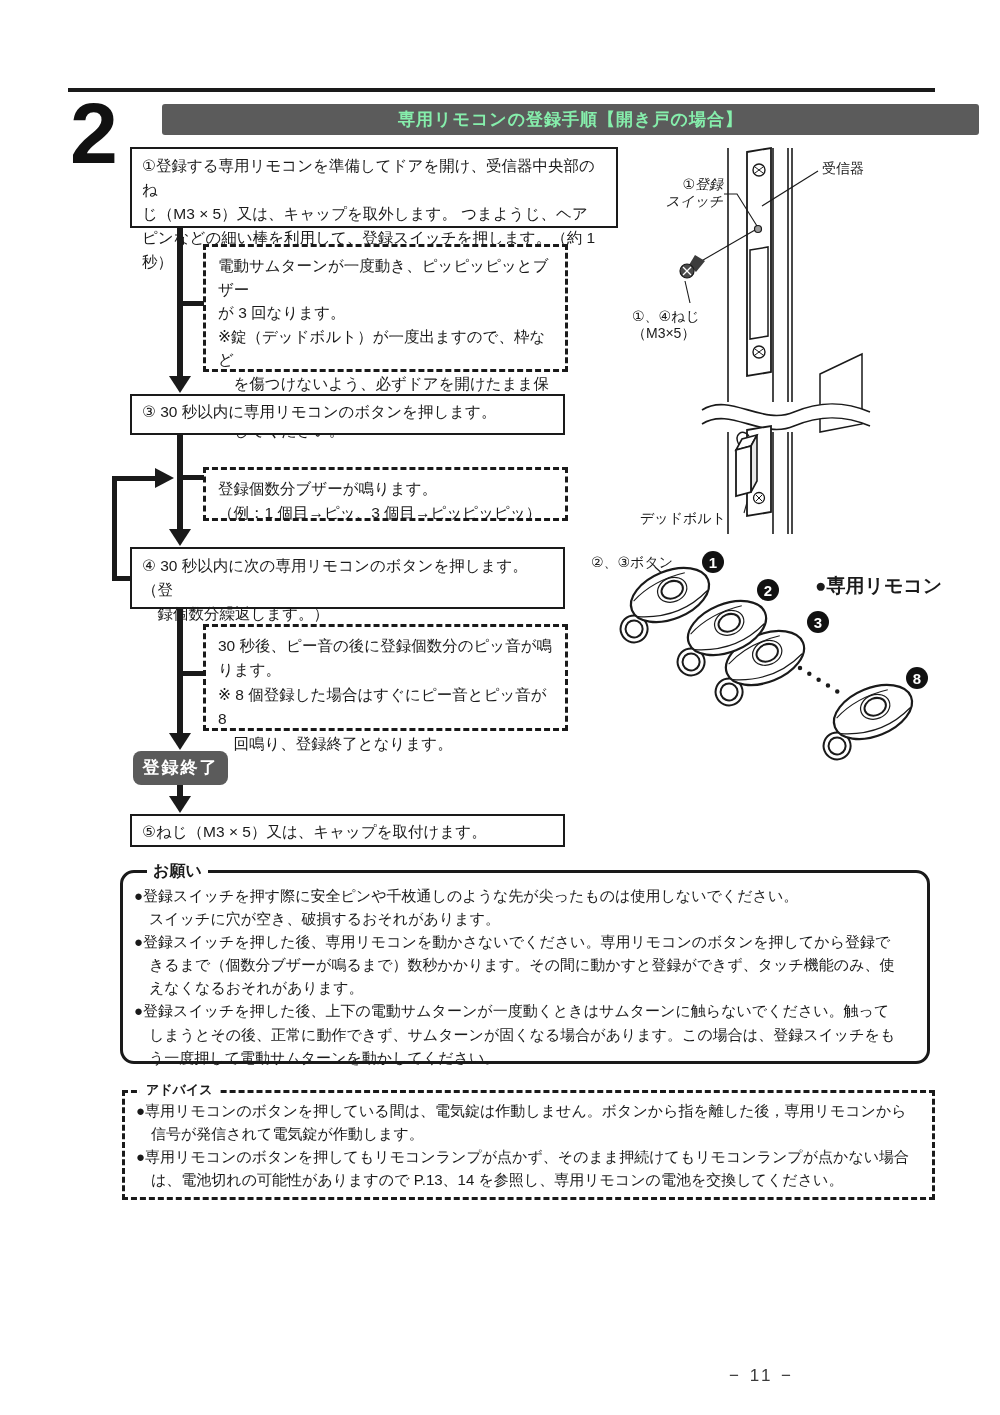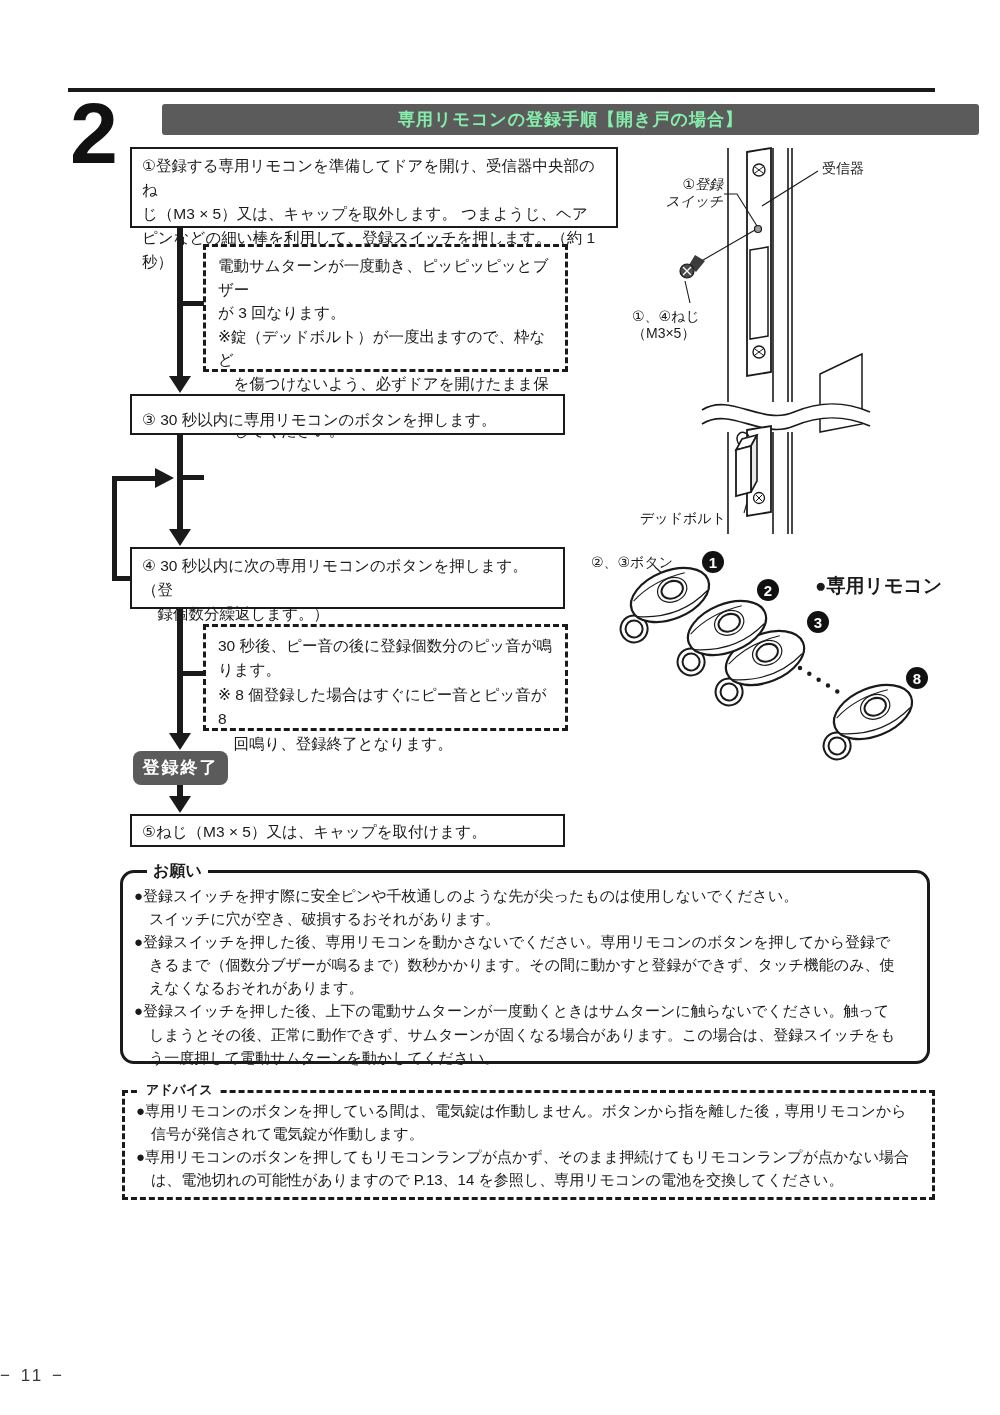--- a/index.html
+++ b/index.html
@@ -25,21 +25,21 @@
   .note-box { position:absolute; background:#fff; border:3px dashed #1a1a1a;
     font-size:15.5px; line-height:1.52; padding:7px 12px; }
   .end-box { position:absolute; left:133px; top:751px; width:95px; height:34px;
     background:#5b5b5b; color:#fff; font-size:17px; font-weight:bold;
     text-align:center; line-height:34px; letter-spacing:2px;border-radius:8px; }
   .frame-box { position:absolute; background:#fff; border:3px solid #1a1a1a; border-radius:14px; }
   .frame-box.dotted { border-style:dashed; }
   .frame-title { position:absolute; background:#fff; font-weight:bold; font-size:16px; padding:0 6px; }
   .bullet { padding-left:1em; text-indent:-1em; white-space:pre-line; }
   .dlabel { position:absolute; font-size:14px; line-height:1.2; white-space:pre-line; }
-  .page-num { position:absolute; left:0; top:1366px; width:794px; text-align:left;
+  .page-num { position:absolute; left:0; top:1366px; width:794px; text-align:right;
     font-size:17px; color:#3a3a3a; letter-spacing:3px; }
   svg text { font-family:"Liberation Sans","DejaVu Sans",sans-serif; }
 </style>
 </head>
 <body>
 
 <div class="page">
 
   <div class="top-rule"></div>
   <div class="section-num">2</div>
@@ -50,22 +50,24 @@
   <div class="step-box pre" style="left:130px; top:147px; width:488px; height:81px;">①登録する専用リモコンを準備してドアを開け、受信器中央部のね
 じ（M3 × 5）又は、キャップを取外します。 つまようじ、ヘア
 ピンなどの細い棒を利用して、登録スイッチを押します。（約 1 秒）</div>
 
   <div class="note-box pre" style="left:203px; top:244px; width:365px; height:128px;">電動サムターンが一度動き、ピッピッピッとブザー
 が 3 回なります。
 ※錠（デッドボルト）が一度出ますので、枠など
 　を傷つけないよう、必ずドアを開けたまま保持
 　してください。</div>
 
-  <div class="step-box pre" style="left:130px; top:394px; width:435px; height:41px; padding-top:12px;">③ 30 秒以内に専用リモコンのボタンを押します。</div>
-
+  <div class="step-box pre" style="left:130px; top:394px; width:435px; height:41px; padding-top:4px;">③ 30 秒以内に専用リモコンのボタンを押します。</div>
+
+  <div class="note-box pre" style="left:203px; top:467px; width:365px; height:54px;">登録個数分ブザーが鳴ります。
+（例：1 個目→ピッ、3 個目→ピッピッピッ）</div>
 
   <div class="step-box pre" style="left:130px; top:547px; width:435px; height:62px;">④ 30 秒以内に次の専用リモコンのボタンを押します。（登
 　録個数分繰返します。）</div>
 
   <div class="note-box pre" style="left:203px; top:624px; width:365px; height:107px; line-height:1.58;">30 秒後、ピー音の後に登録個数分のピッ音が鳴
 ります。
 ※ 8 個登録した場合はすぐにピー音とピッ音が 8
 　回鳴り、登録終了となります。</div>
 
   <div class="end-box">登録終了</div>

